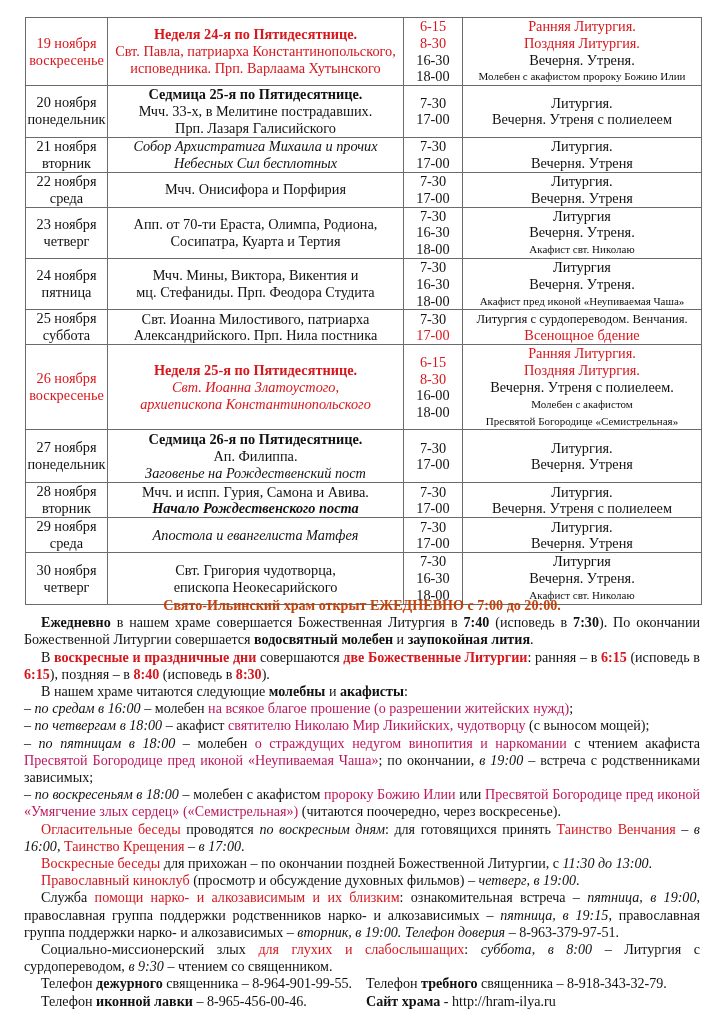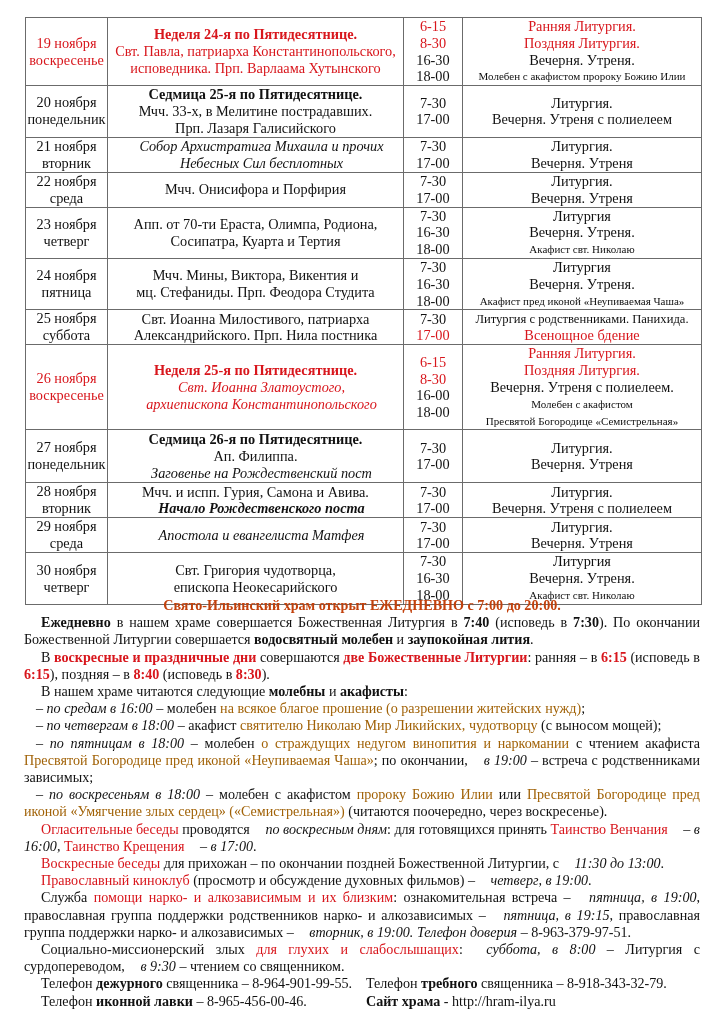--- a/index.html
+++ b/index.html
@@ -6,24 +6,24 @@
   body { width: 724px; height: 1024px; position: relative; overflow: hidden;
          font-family: "Liberation Serif", "DejaVu Serif", serif; color: #111; }
   .sched { position: absolute; left: 25px; top: 17px; width: 676px;
            border-collapse: collapse; table-layout: fixed; }
   .sched td { border: 1px solid #6b6b6b; text-align: center; vertical-align: middle;
               padding: 0 1px; font-size: 14.3px; line-height: 16.8px; }
   .sched col.c1 { width: 82px; } .sched col.c2 { width: 296px; }
   .sched col.c3 { width: 59px; } .sched col.c4 { width: 239px; }
   .sched td.date { font-size: 14.3px; line-height: 17px; }
   .red { color: #d8161c; }
-  .green { color: #a16207; }
+  .green { color: #be185d; }
   .purple { color: #c2410c; }
   .b { font-weight: bold; }
-  .i { font-style: italic; padding-left: 12px; }
+  .i { font-style: italic; }
   .small { font-size: 11px; line-height: 16.8px; }
   .line { display: block; white-space: nowrap; }
   .tline { display: block; }
   .info { position: absolute; left: 24px; top: 597px; width: 676px;
           font-size: 14.1px; line-height: 17.2px; text-align: justify; }
   .info p { margin: 0; }
   .ind { text-indent: 17px; }
   .center { text-align: center; }
   .phones { display: flex; }
   .phones .left { width: 325px; padding-left: 17px; }
@@ -164,21 +164,21 @@
         </td>
         <td>
           <span class="line ">Свт. Иоанна Милостивого, патриарха</span>
           <span class="line ">Александрийского. Прп. Нила постника</span>
         </td>
         <td>
           <span class="tline ">7-30</span>
           <span class="tline red">17-00</span>
         </td>
         <td>
-          <span class="line " style="font-size: 12.6px;">Литургия с родственниками. Панихида.</span>
+          <span class="line " style="font-size: 12.6px;">Литургия с сурдопереводом. Венчания.</span>
           <span class="line red">Всенощное бдение</span>
         </td>
       </tr>
       <tr style="height: 84px;">
         <td class="date red">
           <span class="line">26 ноября</span>
           <span class="line">воскресенье</span>
         </td>
         <td>
           <span class="line red b">Неделя 25-я по Пятидесятнице.</span>

